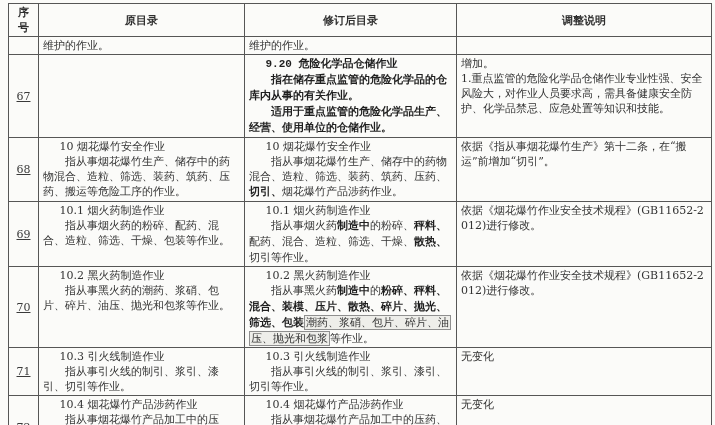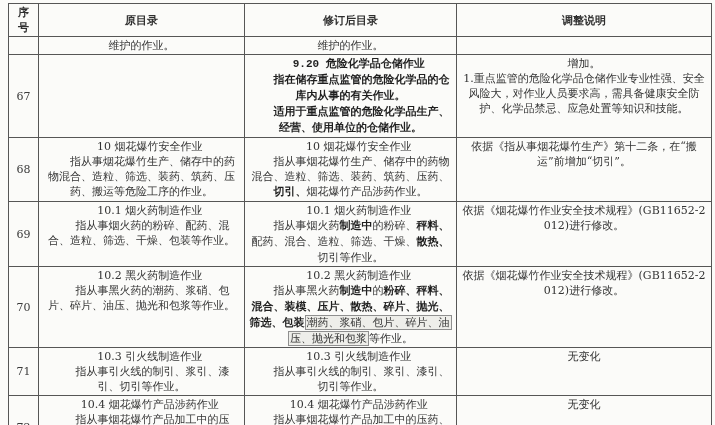--- a/index.html
+++ b/index.html
@@ -16,33 +16,33 @@
     width:703px;
     table-layout:fixed;
   }
   th, td {
     border:1px solid #565656;
     font-size:11px;
     line-height:15px;
     vertical-align:top;
     padding:1px 4px;
     word-break:break-all;
-    text-align:center;
   }
   th {
     font-weight:bold;
     text-align:center;
     vertical-align:middle;
     height:20px;
     color:#2f2f2f;
   }
   td.num {
     text-align:center;
     vertical-align:middle;
     color:#3a3a3a;
+    text-decoration:underline;
   }
   .p { margin:0; }
   .p.title { text-indent:1.5em; }
   .p.para  { text-indent:2em; }
   .p.plain { text-indent:0; }
   .bold { font-weight:bold; color:#1f1f1f;font-family:Liberation Mono, monospace; }
   .boxed {
     border:1px solid #8f8f8f;
     background:#eeeeea;
     padding:0 1px;

